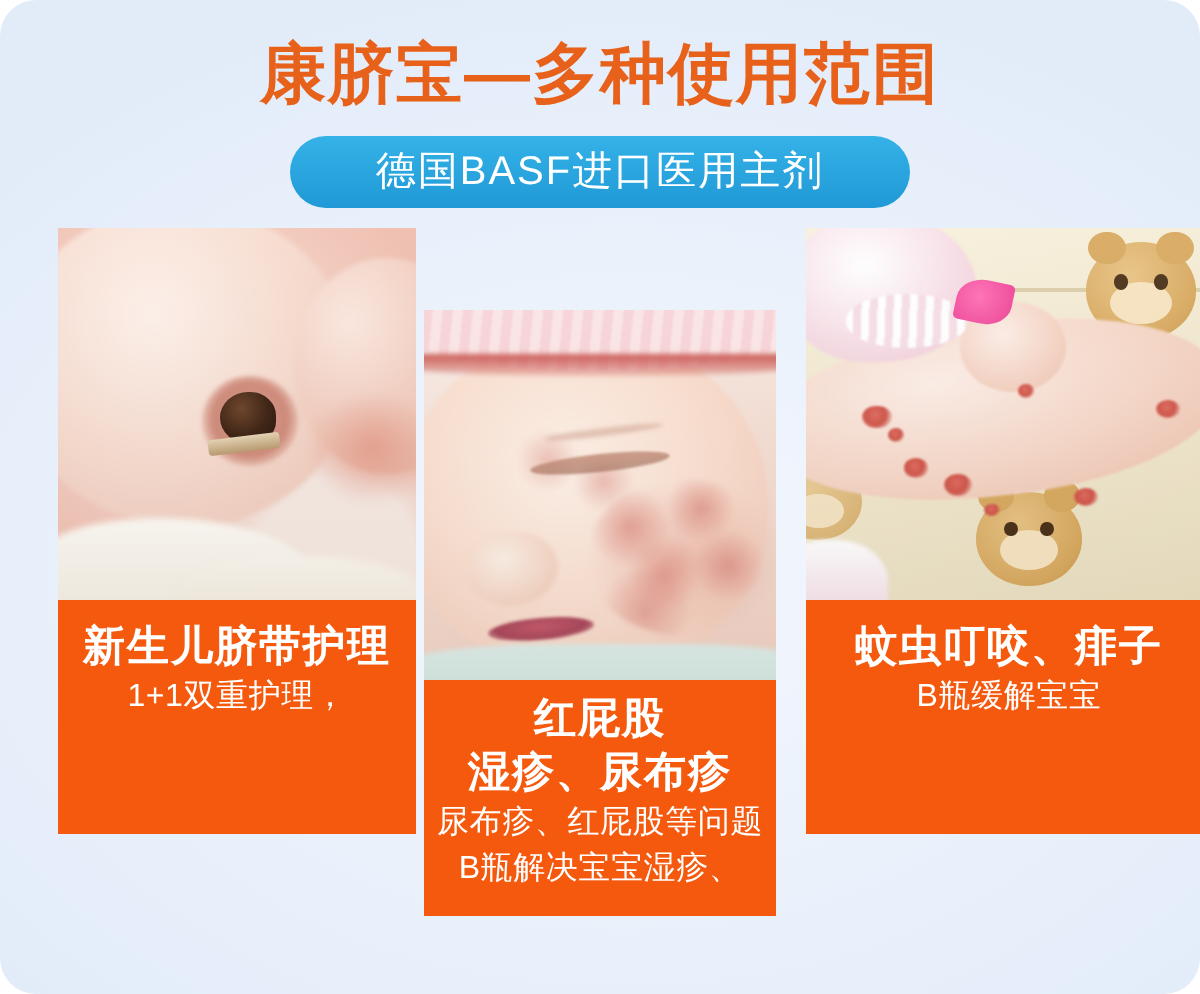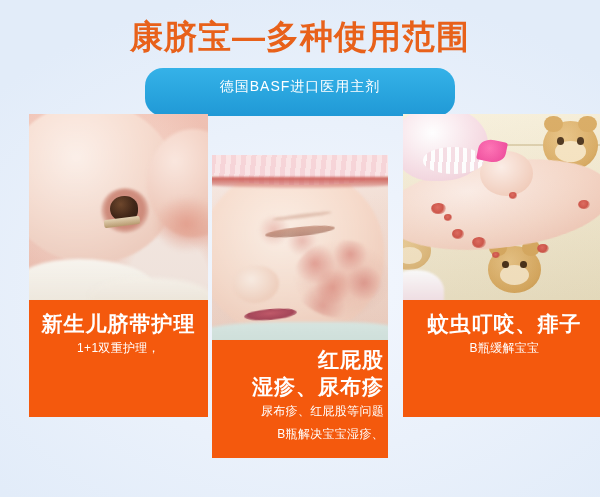--- a/index.html
+++ b/index.html
@@ -14,20 +14,21 @@
   }
 
   #poster {
     position: relative;
     width: 600px;
     height: 497px;
     background:
       radial-gradient(ellipse 420px 300px at 52% 58%, #f3f7fe 0%, #eaf1fb 55%, #e2ecf9 100%),
       linear-gradient(160deg, #e9f1fb 0%, #eef4fd 40%, #e6eff9 100%);
     overflow: hidden;
+    border-radius: 18px;
   }
 
   
   .headline {
     position: absolute;
     left: 0;
     top: 14px;
     width: 600px;
     text-align: center;
     font-size: 33px;
@@ -36,25 +37,25 @@
     letter-spacing: 1px;
     color: #e8611a;
     white-space: nowrap;
   }
 
   .subpill {
     position: absolute;
     left: 145px;
     top: 68px;
     width: 310px;
-    height: 48px;
+    height: 36px;
     border-radius: 18px;
     background: linear-gradient(180deg, #35b2e8 0%, #28a3dd 60%, #2099d6 100%);
     color: #ffffff;
-    font-size: 14px;
+    font-size: 20px;
     line-height: 36px;
     text-align: center;
     font-weight: normal;
     letter-spacing: 1px;
     white-space: nowrap;
     box-sizing: border-box;
   }
 
   
   .panel {
@@ -77,34 +78,34 @@
   }
 
   .cap-title {
     font-size: 21px;
     line-height: 27px;
     font-weight: bold;
     letter-spacing: 1px;
     white-space: nowrap;
   }
   .cap-sub {
-    font-size: 12px;
+    font-size: 16px;
     line-height: 23px;
     font-weight: normal;
     letter-spacing: 0.3px;
   }
 
   
   #panel-1 { left: 17px;  top: 114px; width: 179px; height: 303px; margin-left: 12px; }
   #panel-1 .photo   { height: 186px; }
   #panel-1 .caption { height: 117px; padding-top: 10px; }
 
   #panel-2 { left: 212px; top: 155px; width: 176px; height: 303px; }
   #panel-2 .photo   { height: 185px; }
-  #panel-2 .caption { height: 118px; padding-top: 6px; text-align: right; }
+  #panel-2 .caption { height: 118px; padding-top: 6px; }
 
   #panel-3 { left: 403px; top: 114px; width: 203px; height: 303px; }
   #panel-3 .photo   { height: 186px; }
   #panel-3 .caption { height: 117px; padding-top: 10px; }
 
   
   .ph { position: absolute; }
 
   
   .p1-bg {

